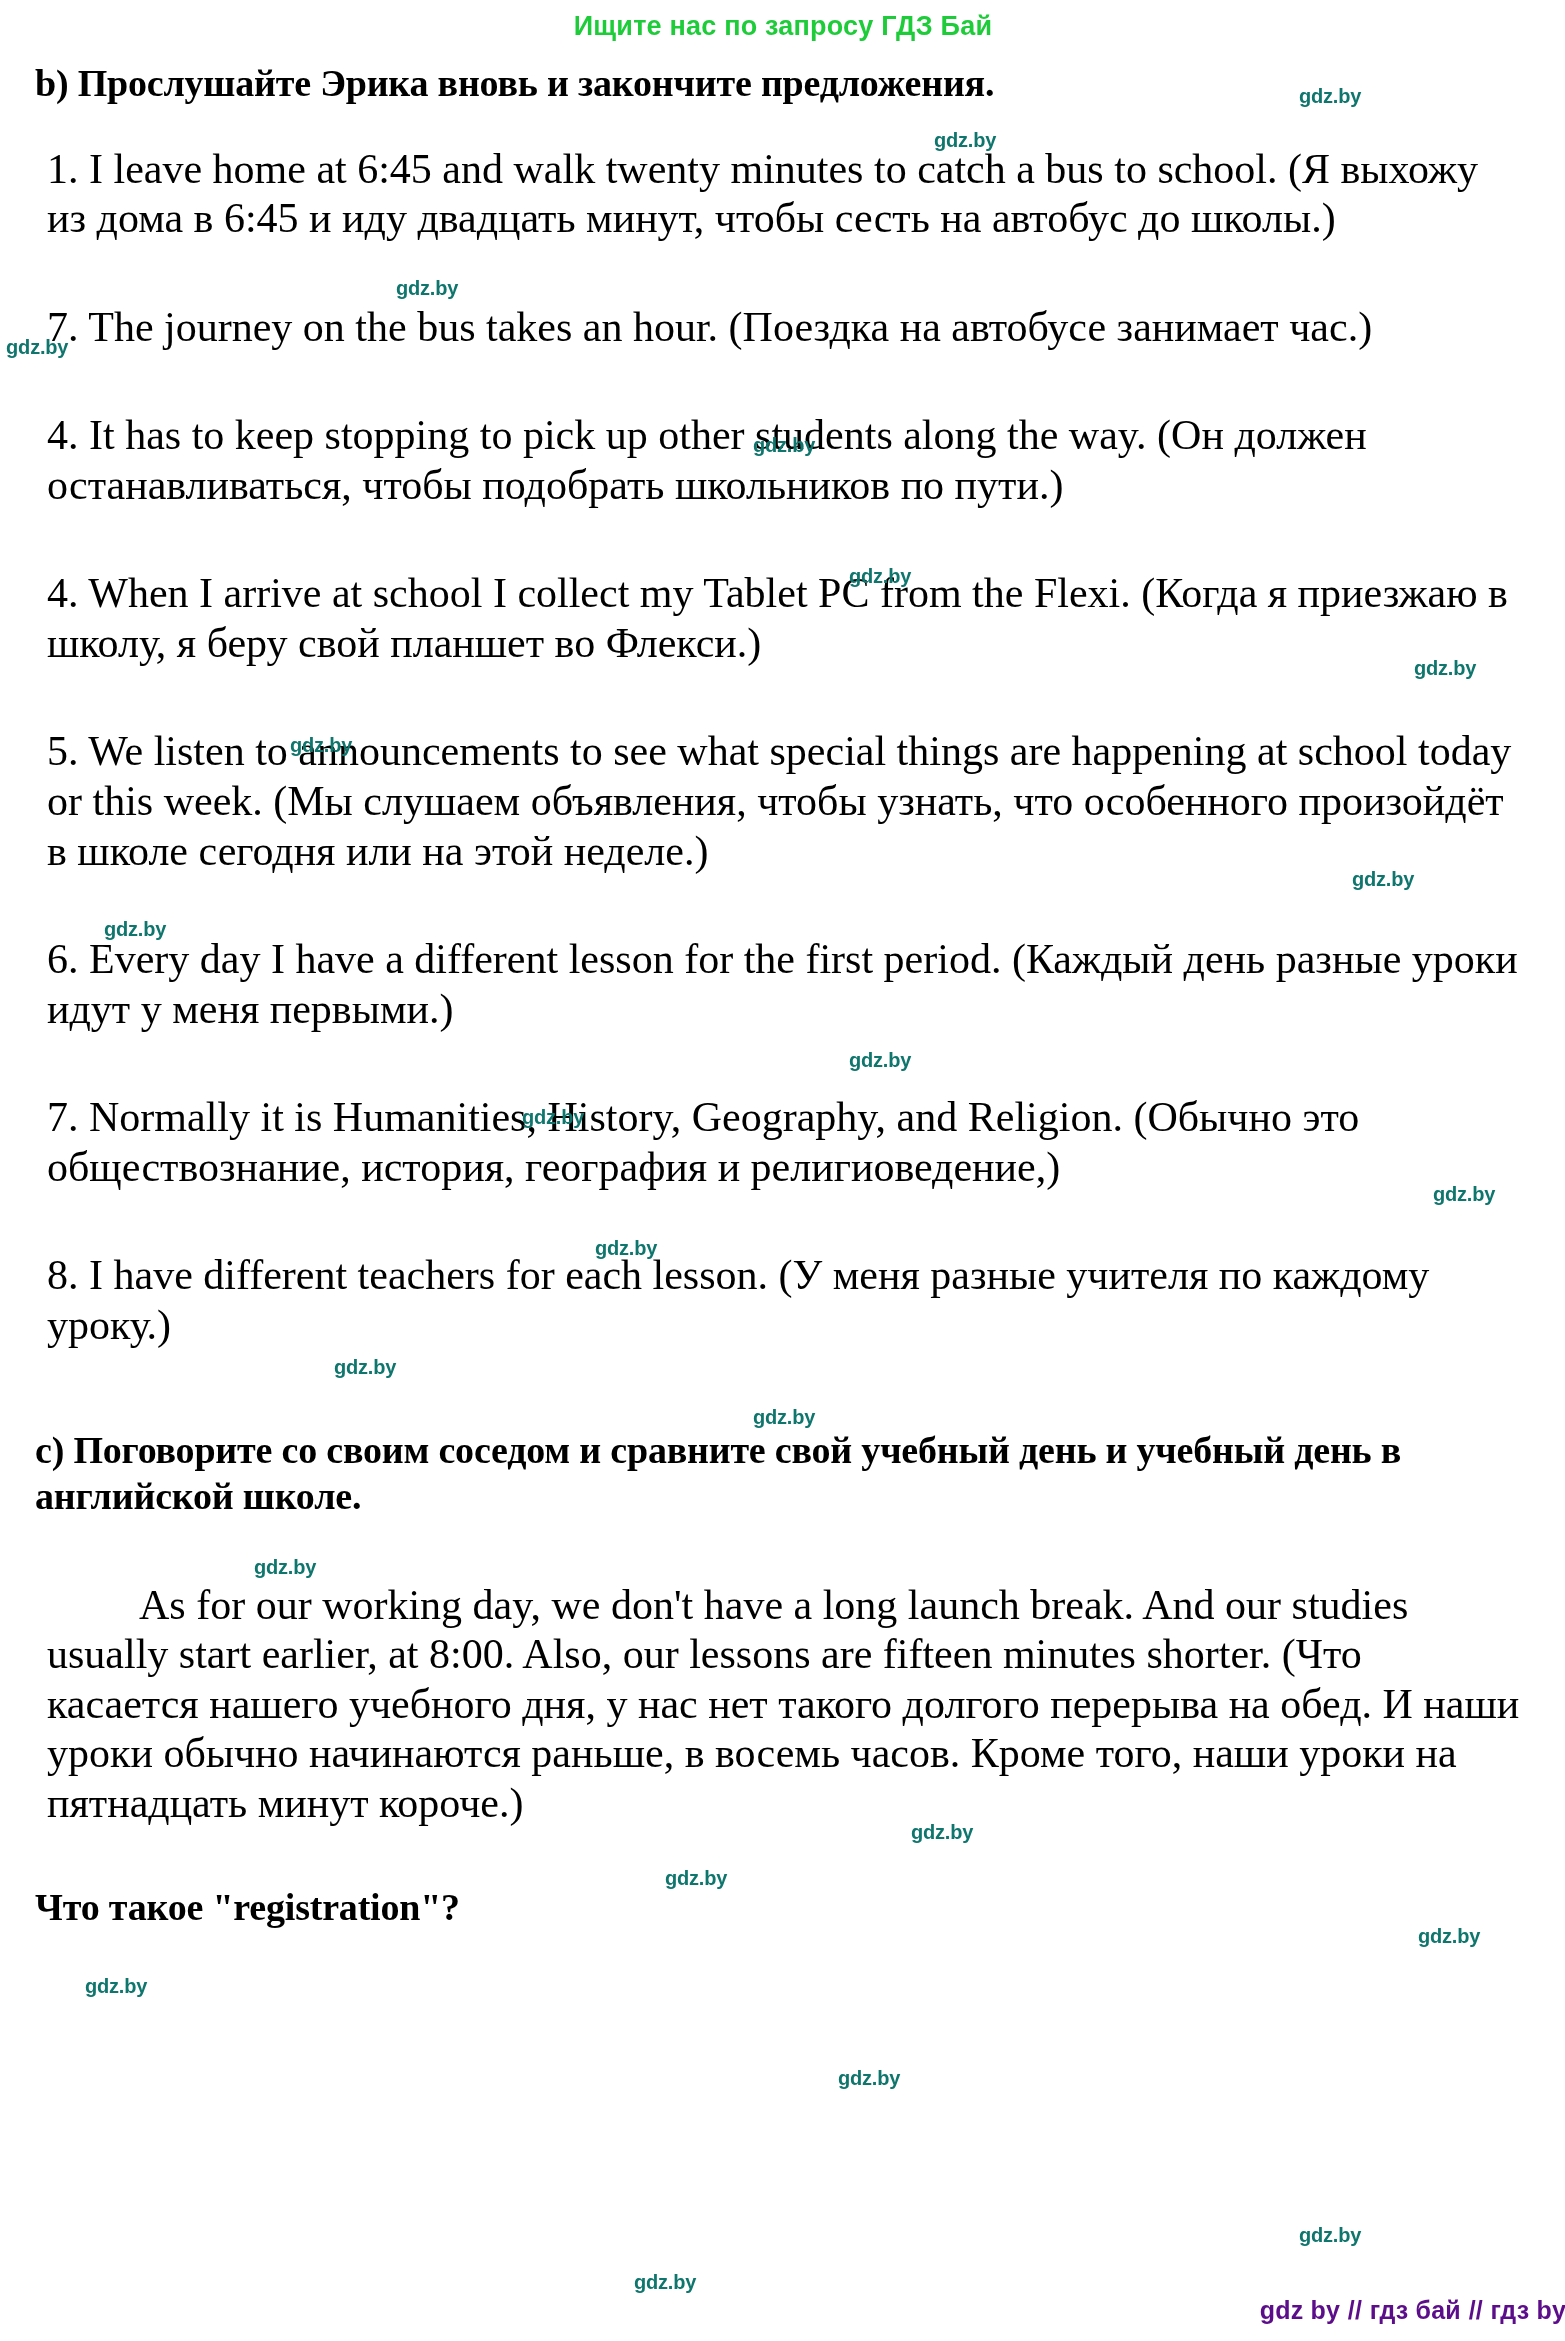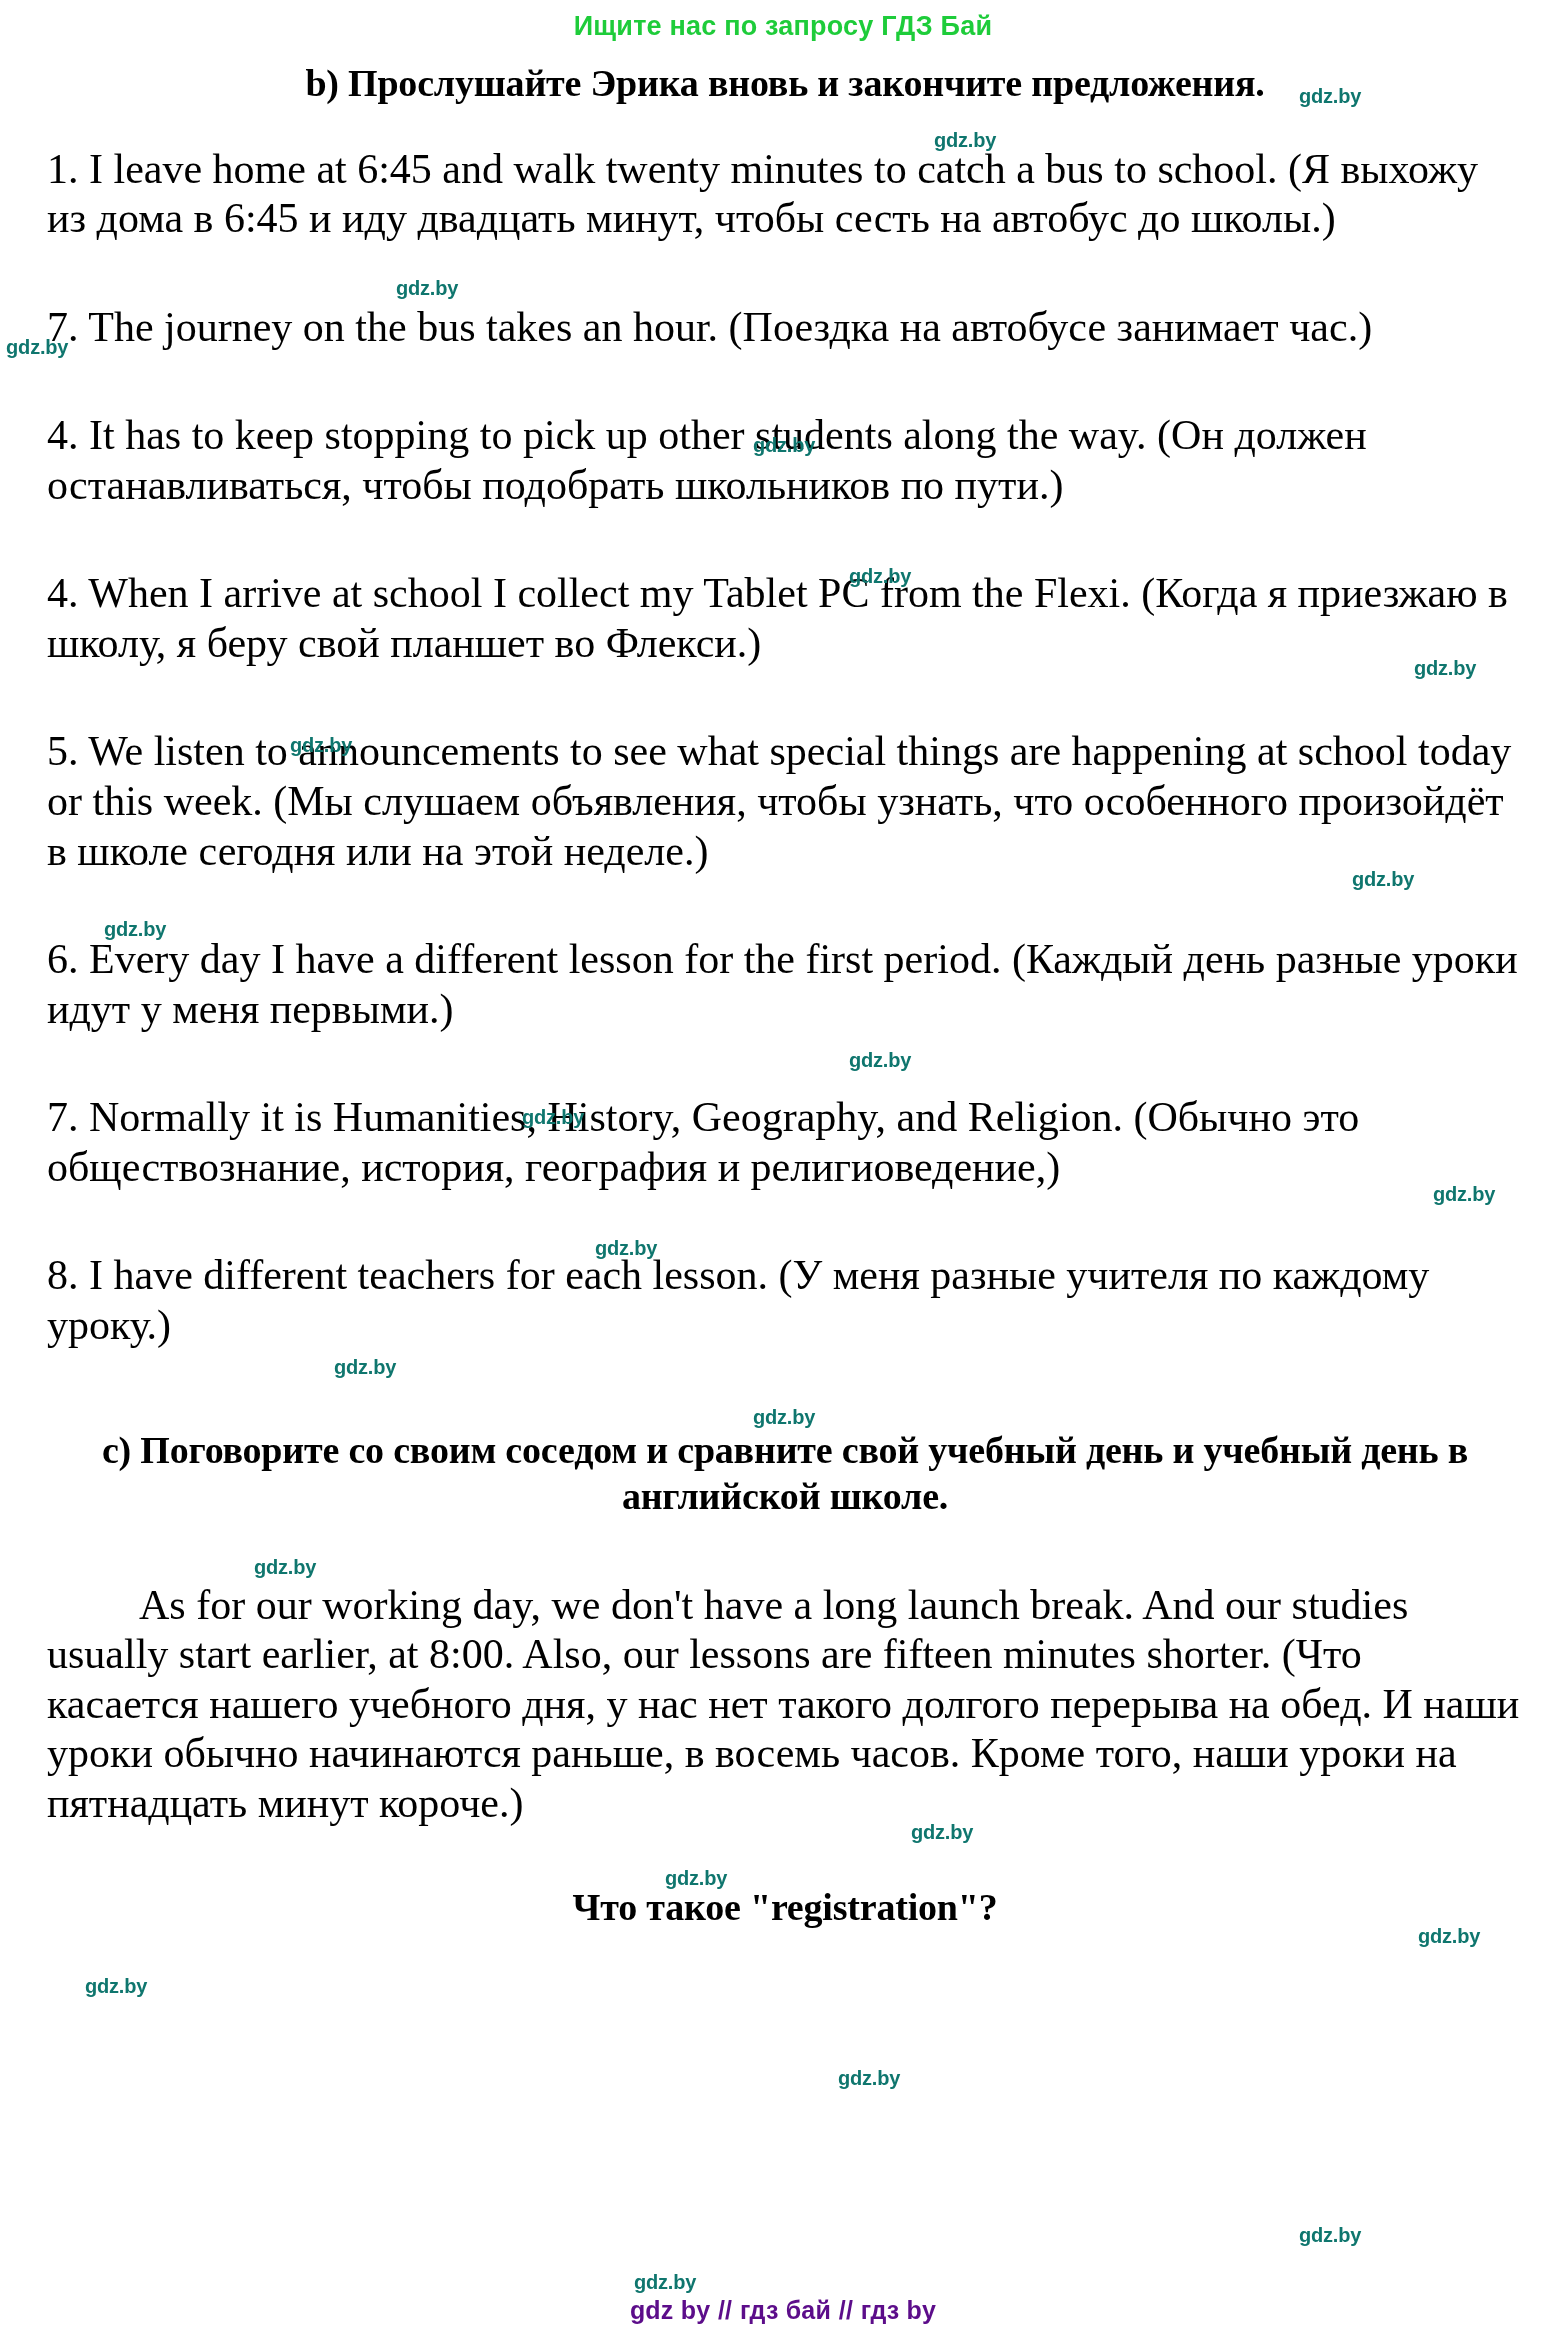--- a/index.html
+++ b/index.html
@@ -46,21 +46,20 @@
     top: 61px;
     left: 35px;
     width: 1500px;
   }
 
   .heading-bold {
     font-weight: bold;
     font-size: 38px;
     line-height: 1.2;
     letter-spacing: -0.2px;
-    text-align: center;
   }
 
   .item {
     font-size: 42px;
     line-height: 1.18;
     margin: 12px;
   }
 
   .indent {
     text-indent: 92px;
@@ -83,21 +82,21 @@
     letter-spacing: -0.2px;
     z-index: 5;
   }
 
   
   .footer-links {
     position: absolute;
     left: 0;
     top: 2296px;
     width: 1566px;
-    text-align: center;
+    text-align: right;
     font-family: "Liberation Sans", "DejaVu Sans", sans-serif;
     font-weight: bold;
     font-size: 25px;
     color: #5c0d8a;
     letter-spacing: 0.2px;
   }
   .footer-links span { color: #5c0d8a; }
   .footer-sep { padding: 0 7.7px; }
 </style>
 </head>

